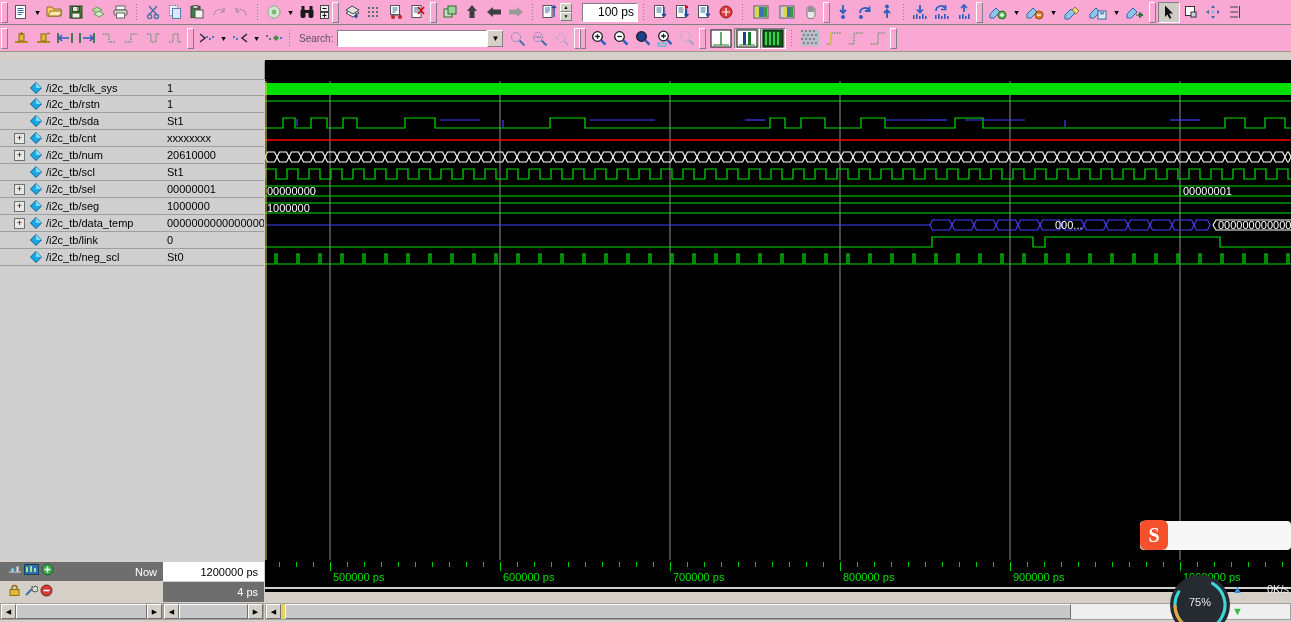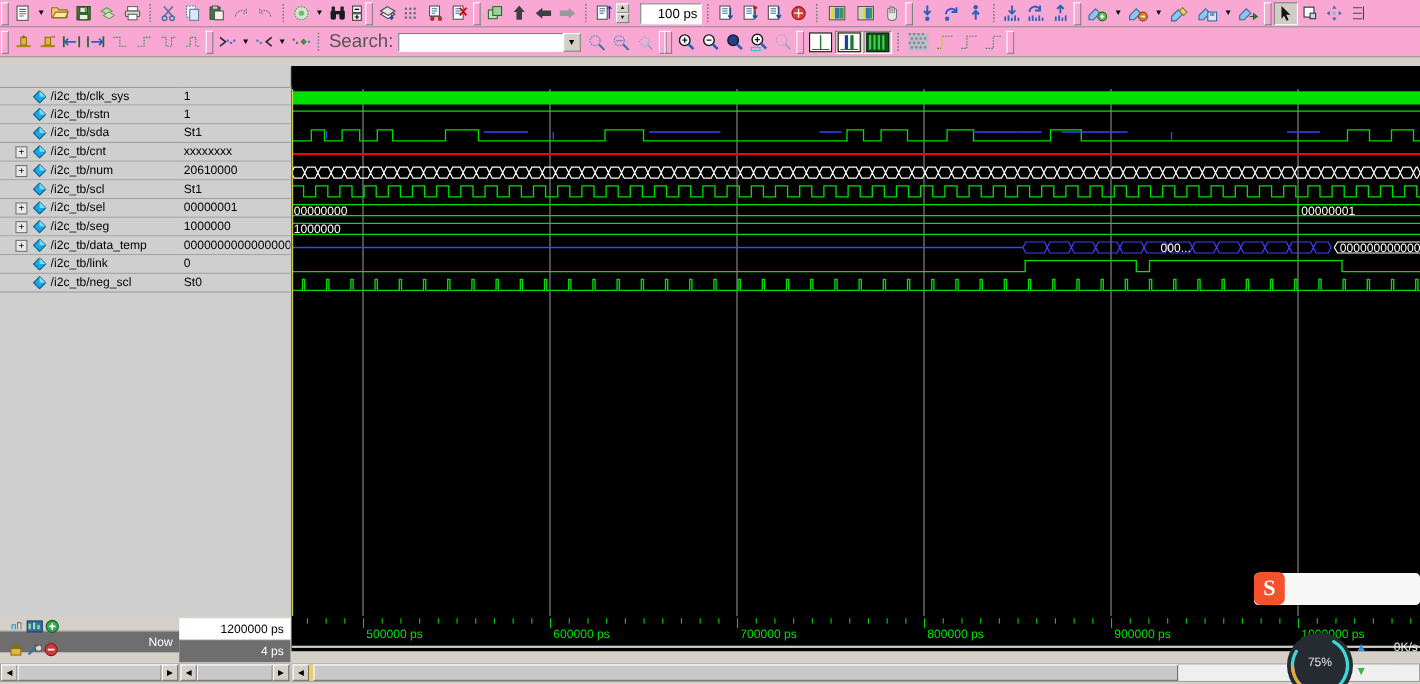--- a/index.html
+++ b/index.html
@@ -65,21 +65,21 @@
     flex: 0 0 auto; margin-left: 6px;
   }
   .spin { width:12px; height:19px; flex:0 0 auto; display:flex; flex-direction:column; margin-right:4px;}
   .spin div {
     height:9px; background:#d4d0c8;
     border:1px solid #fff; border-right-color:#808080; border-bottom-color:#808080;
     display:flex;align-items:center;justify-content:center;font-size:5px;line-height:1;
   }
 
   
-  .search-label { color:#555; font-size:17px; margin: 0 4px 0 4px; flex:0 0 auto;}
+  .search-label { color:#555; font-size:10px; margin: 0 4px 0 4px; flex:0 0 auto;}
   .search-input {
     width: 150px; height: 17px; background:#fff;
     border:1px solid #808080; border-right-color:#fff; border-bottom-color:#fff;
     flex:0 0 auto;
   }
   .search-drop {
     width:16px;height:17px;background:#d4d0c8;
     border:1px solid #fff;border-right-color:#808080;border-bottom-color:#808080;
     display:flex;align-items:center;justify-content:center;font-size:8px;color:#000;
     flex:0 0 auto;
@@ -153,21 +153,21 @@
   .tlabel {
     position:absolute; top:11px; color:#00e000; font-size:11px;
     font-family:"Liberation Sans", sans-serif; white-space:nowrap;margin-left:36px;
   }
 
   
   .status-row {
     position:absolute; height:20px; display:flex; align-items:center;
     background:#6e6e6e; color:#fff; font-size:11px;
   }
-  #now-label { left:0; top:573px; width:163px; justify-content:flex-end; padding-right:6px;
+  #now-label { left:0; top:561px; width:163px; justify-content:flex-end; padding-right:6px;
     border-top:1px solid #cfcfcf; }
   #now-value { left:163px; top:561px; width:101px; justify-content:flex-end; padding-right:6px;
     background:#fff; color:#000; border-top:1px solid #cfcfcf; }
   #cursor-label { left:0; top:582px; width:163px; justify-content:flex-end; padding-right:6px; }
   #cursor-value { left:163px; top:582px; width:101px; justify-content:flex-end; padding-right:6px;
     background:#6e6e6e; color:#fff; }
   .status-icons { position:absolute; display:flex; align-items:center; gap:2px; padding-left:4px; }
   #now-icons { left:4px; top:563px; }
   #cursor-icons { left:4px; top:584px; }
 

